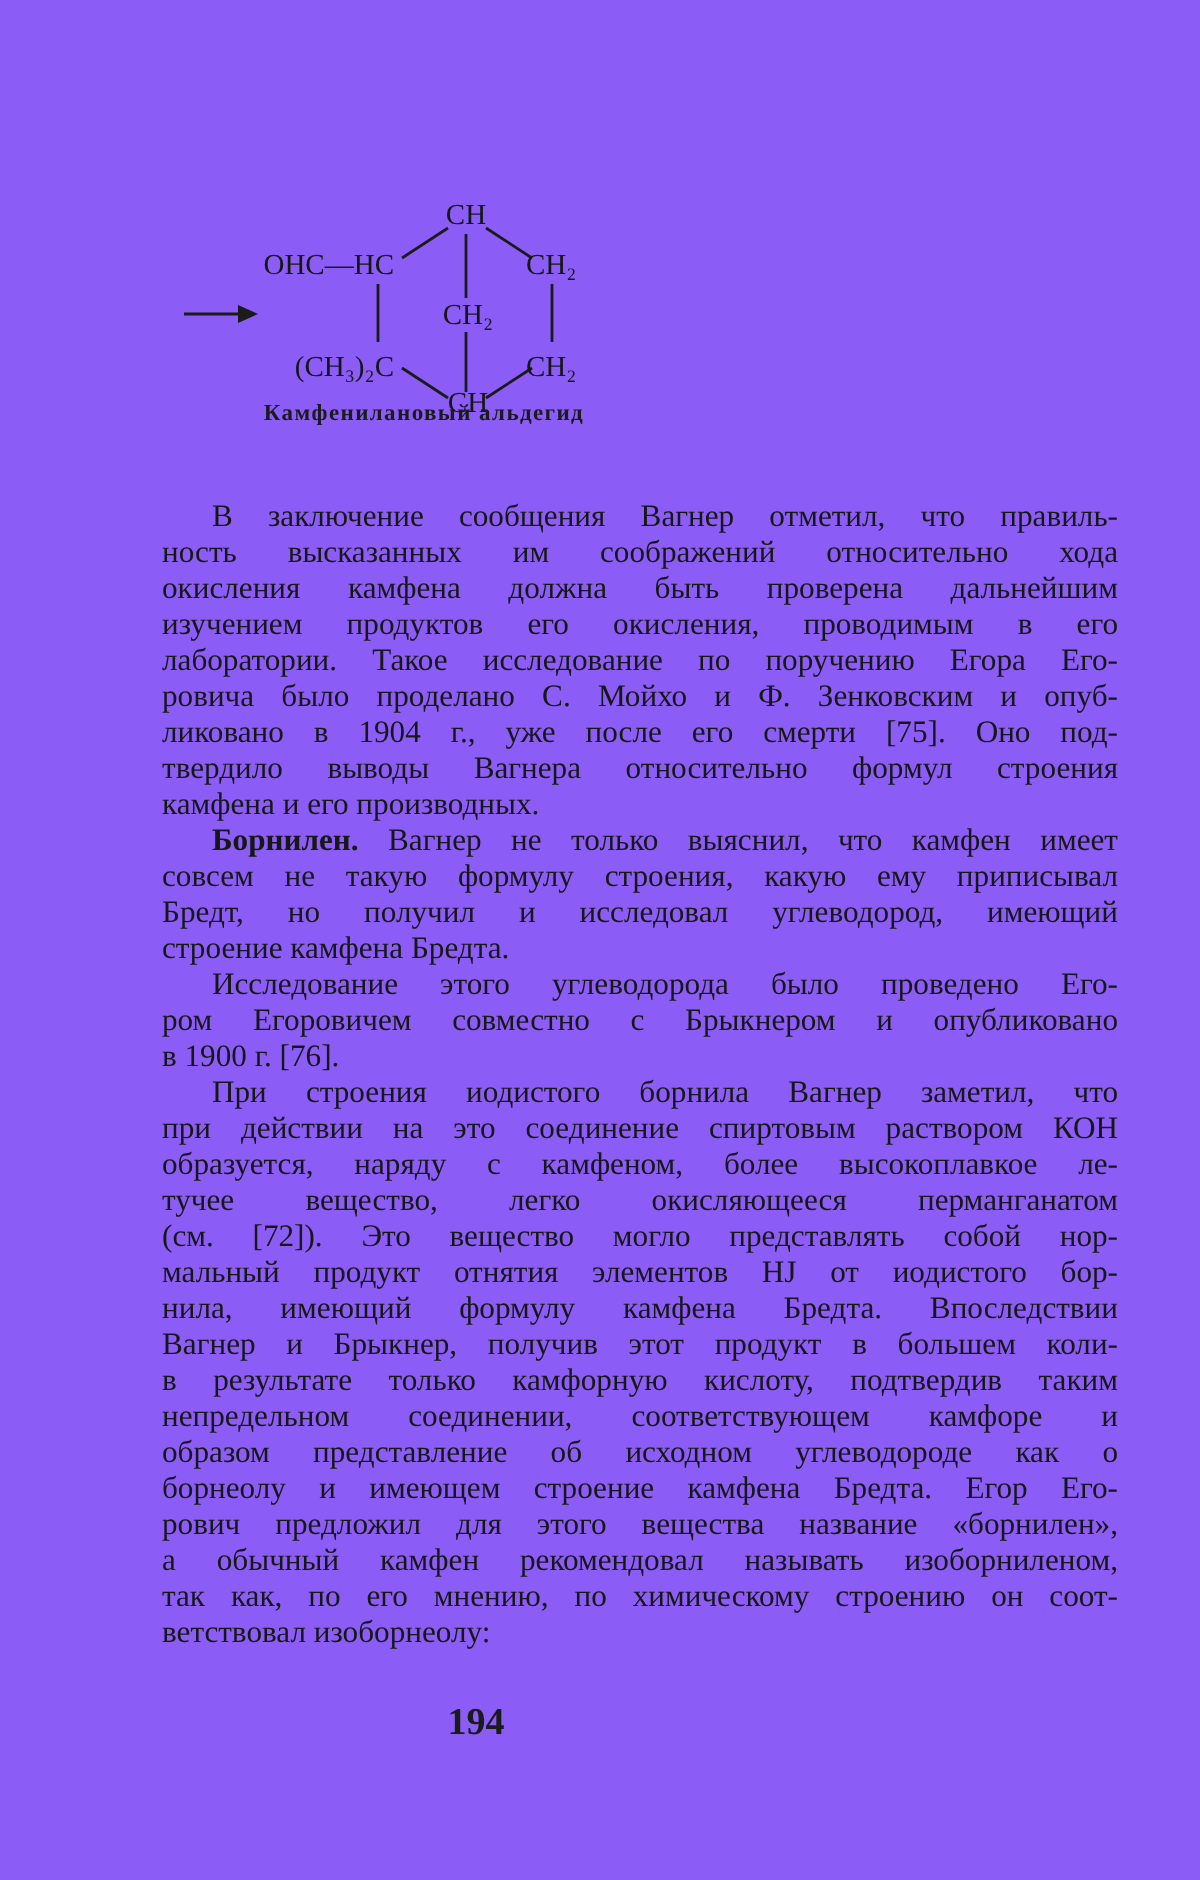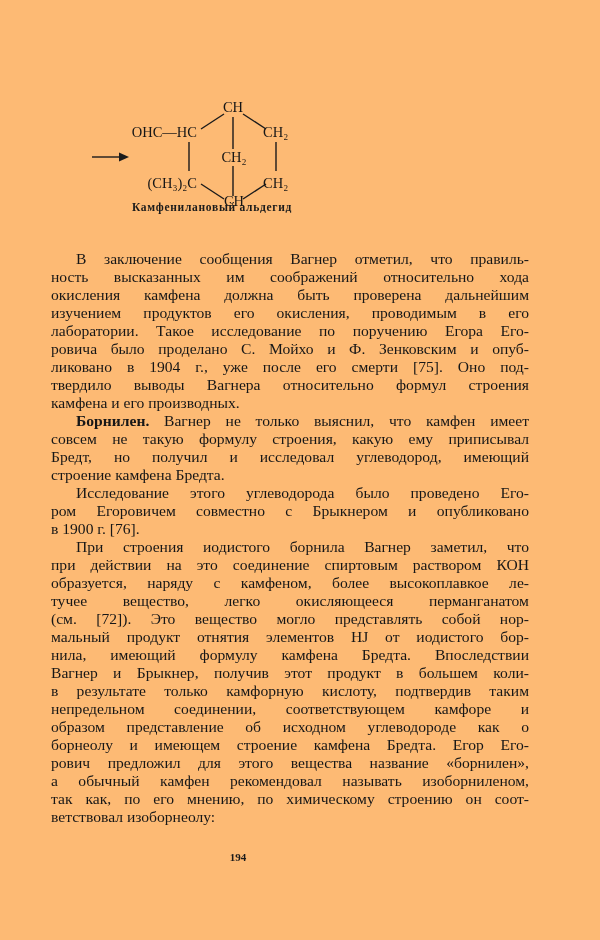--- a/index.html
+++ b/index.html
@@ -6,21 +6,21 @@
   body {
     width: 600px; height: 940px;
     background: #fdfdfb;
     font-family: "Liberation Serif", "DejaVu Serif", serif;
     color: #1b1b1b;
   }
   .page {
     position: relative;
     width: 600px; height: 940px;
     overflow: hidden;
-    background: #fdba74;
+    background: #8b5cf6;
   }
   
   .figure-svg {
     position: absolute;
     left: 80px; top: 95px;
     width: 230px; height: 120px;
   }
   .figure-svg line { stroke: #1b1b1b; stroke-width: 1.4; }
   .figure-svg text {
     font-family: "Liberation Serif", "DejaVu Serif", serif;
@@ -32,42 +32,42 @@
     left: 80px; top: 201px; width: 264px;
     text-align: center;
     font-weight: bold;
     font-size: 11.5px;
     letter-spacing: 0.7px;
     color: #1b1b1b;
   }
   
   .body-text {
     position: absolute;
-    left: 51px; top: 250px; width: 478px;
+    left: 81px; top: 250px; width: 478px;
     font-size: 15.6px;
     line-height: 18px;
     color: #171717;
   }
   .para { margin: 0; }
   .line {
     text-align: justify;
     text-align-last: justify;
     height: 18px;
     overflow: hidden;
     white-space: nowrap;
   }
   .line.first { text-indent: 25px; }
   .line.last { text-align-last: left; }
   .lead { font-weight: bold; }
   
   .page-number {
     position: absolute;
     left: 0; top: 851px; width: 476px;
     text-align: center;
-    font-size: 11px;
+    font-size: 19px;
     font-weight: bold;
     color: #1b1b1b;
   }
 </style>
 </head>
 <body>
 
 <div class="page">
 
   <svg class="figure-svg" viewBox="0 0 230 120">

